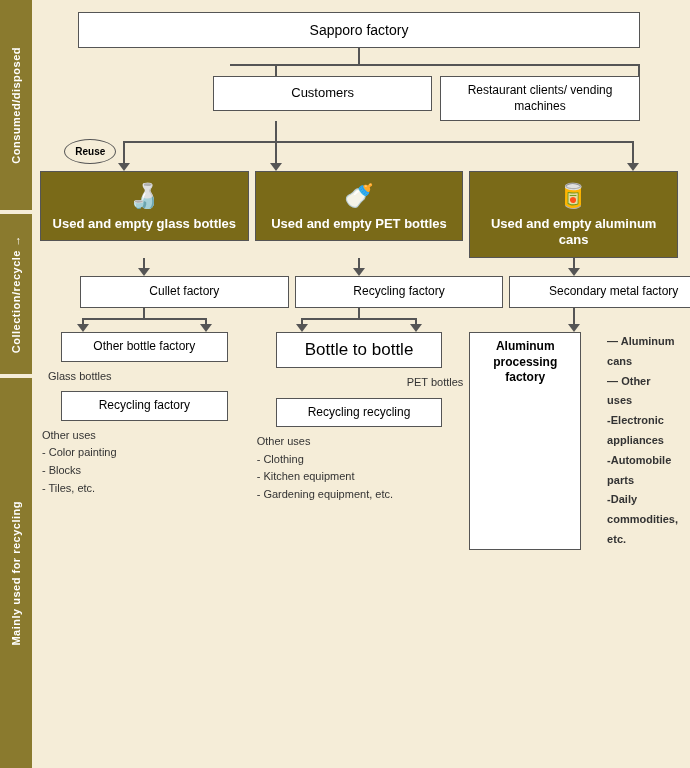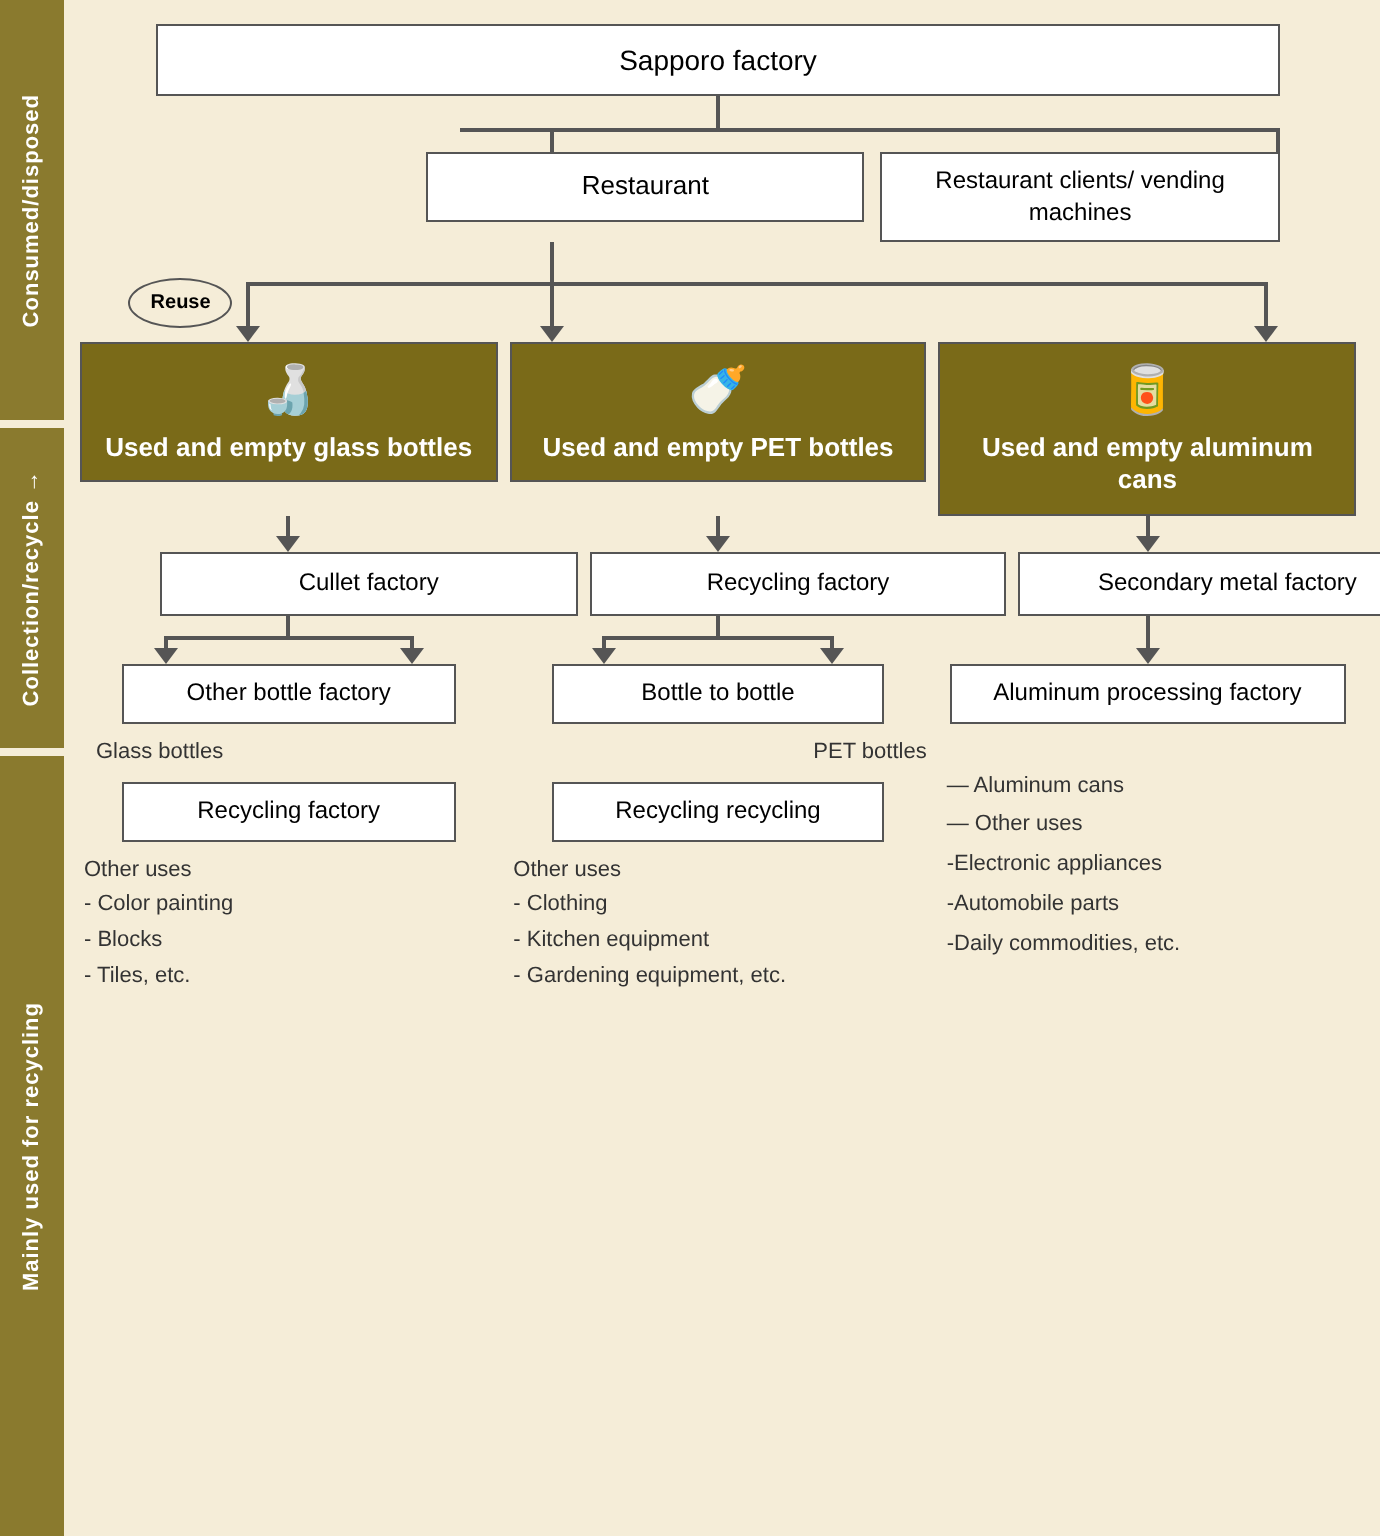--- a/index.html
+++ b/index.html
@@ -166,21 +166,21 @@
       <div style="position:absolute;left:27%;top:16px;right:0;height:2px;background:#555;"></div>
 
       <div style="position:absolute;left:35%;top:16px;width:2px;height:12px;background:#555;"></div>
 
       <div style="position:absolute;right:0;top:16px;width:2px;height:12px;background:#555;"></div>
     </div>
 
     <div style="display:flex;justify-content:flex-end;gap:8px;width:88%;margin:0 auto 0 auto;">
       <div style="flex:1.1;margin-left:24%;">
         <div class="box" style="width:100%;font-size:13px;padding:8px;">
-          <span>Restaurant</span>
+          <span>Customers</span>
         </div>
       </div>
       <div style="flex:1;">
         <div class="box" style="width:100%;font-size:12px;padding:6px;">
           <span>Restaurant clients/ vending machines</span>
         </div>
       </div>
     </div>
 
     <div style="position:relative;width:88%;margin:0 auto;">
@@ -307,36 +307,36 @@
         <div class="box" style="width:80%;font-size:12px;padding:6px;margin:0 auto;">
           <span>Recycling factory</span>
         </div>
         <div style="font-size:11px;color:#333;padding-left:2px;line-height:1.6;">
           <span>Other uses</span><br>
           <span>- Color painting<br>- Blocks<br>- Tiles, etc.</span>
         </div>
       </div>
 
       <div style="flex:1;display:flex;flex-direction:column;gap:6px;">
-        <div class="box" style="width:80%;font-size:12px;padding:6px;margin:0 auto;">
+        <div class="box" style="width:80%;font-size:17px;padding:6px;margin:0 auto;">
           <span>Bottle to bottle</span>
         </div>
         <div style="font-size:11px;color:#333;text-align:right;line-height:1.6;">
           <span>PET bottles</span>
         </div>
         <div class="box" style="width:80%;font-size:12px;padding:6px;margin:0 auto;">
           <span>Recycling recycling</span>
         </div>
         <div style="font-size:11px;color:#333;padding-left:2px;line-height:1.6;">
           <span>Other uses</span><br>
           <span>- Clothing<br>- Kitchen equipment<br>- Gardening equipment, etc.</span>
         </div>
       </div>
 
-      <div style="flex:1;display:flex;flex-direction:column;gap:22px;">
+      <div style="flex:1;display:flex;gap:22px;font-weight:bold;">
         <div class="box" style="width:95%;font-size:12px;padding:6px;margin:0 auto;">
           <span>Aluminum processing factory</span>
         </div>
         <div style="font-size:11px;color:#333;padding-left:4px;line-height:1.8;">
           <span>— </span><span>Aluminum cans</span><br>
           <span>— </span><span>Other uses</span><br>
           <span>-Electronic appliances<br>-Automobile parts<br>-Daily commodities, etc.</span>
         </div>
       </div>
     </div>

